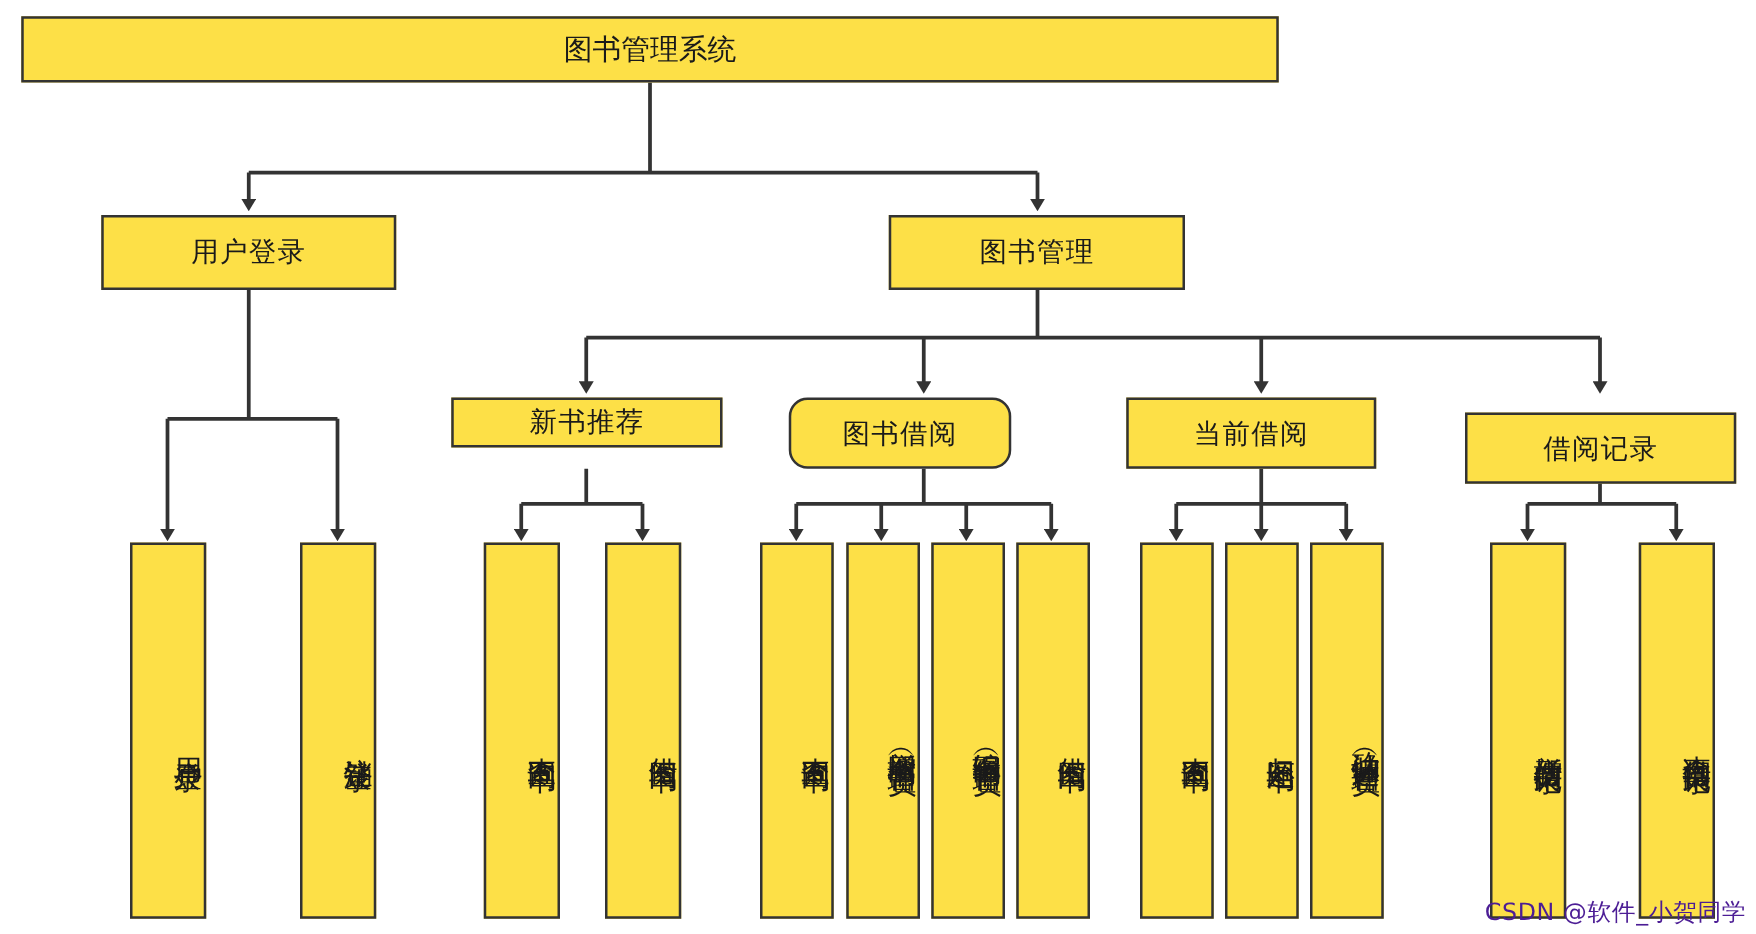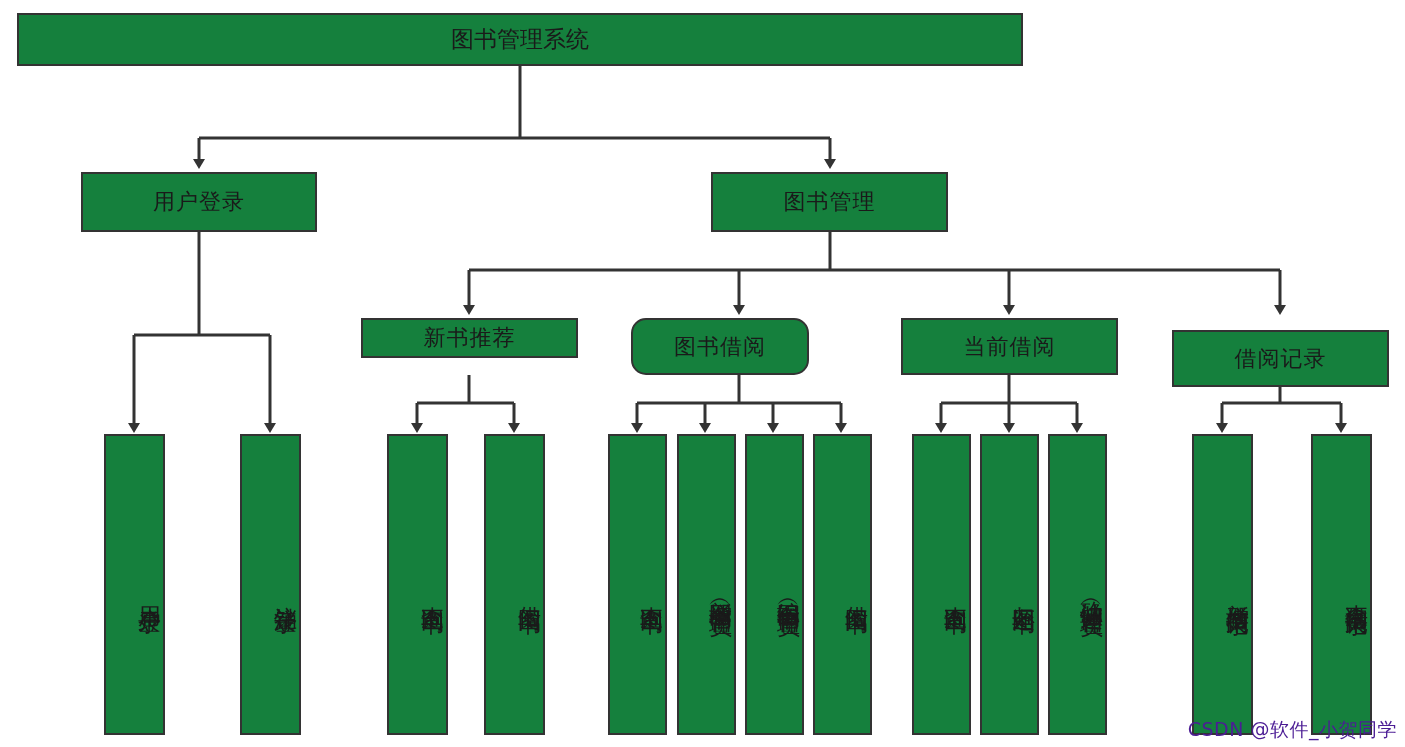--- a/index.html
+++ b/index.html
@@ -23,21 +23,21 @@
     left: 0;
     top: 0;
     width: 1405px;
     height: 747px;
     pointer-events: none;
   }
   .node {
     position: absolute;
     box-sizing: border-box;
     border: 2.5px solid #333333;
-    background: #15803d;
+    background: #fde047;
     display: flex;
     align-items: center;
     justify-content: center;
     color: #1a1a1a;
   }
   .node.horiz {
     font-size: 22px;
     letter-spacing: 1px;
   }
   .node.root {
@@ -133,21 +133,21 @@
   <div class="node horiz" style="left:711px; top:172px; width:237px; height:60px;">
     <span>图书管理</span>
   </div>
 
   <div class="node horiz" style="left:361px; top:318px; width:217px; height:40px;">
     <span>新书推荐</span>
   </div>
   <div class="node horiz" style="left:631px; top:318px; width:178px; height:57px;border-radius:15px;">
     <span>图书借阅</span>
   </div>
-  <div class="node horiz" style="left:901px; top:318px; width:217px; height:57px;">
+  <div class="node horiz" style="left:901px; top:318px; width:200px; height:57px;">
     <span>当前借阅</span>
   </div>
   <div class="node horiz" style="left:1172px; top:318px; width:217px; height:57px;margin-top:12px;">
     <span>借阅记录</span>
   </div>
 
   <div class="node vert" style="left:104px; top:434px; width:61px; height:301px;">
     <span>用户登录</span>
   </div>
   <div class="node vert" style="left:240px; top:434px; width:61px; height:301px;">

